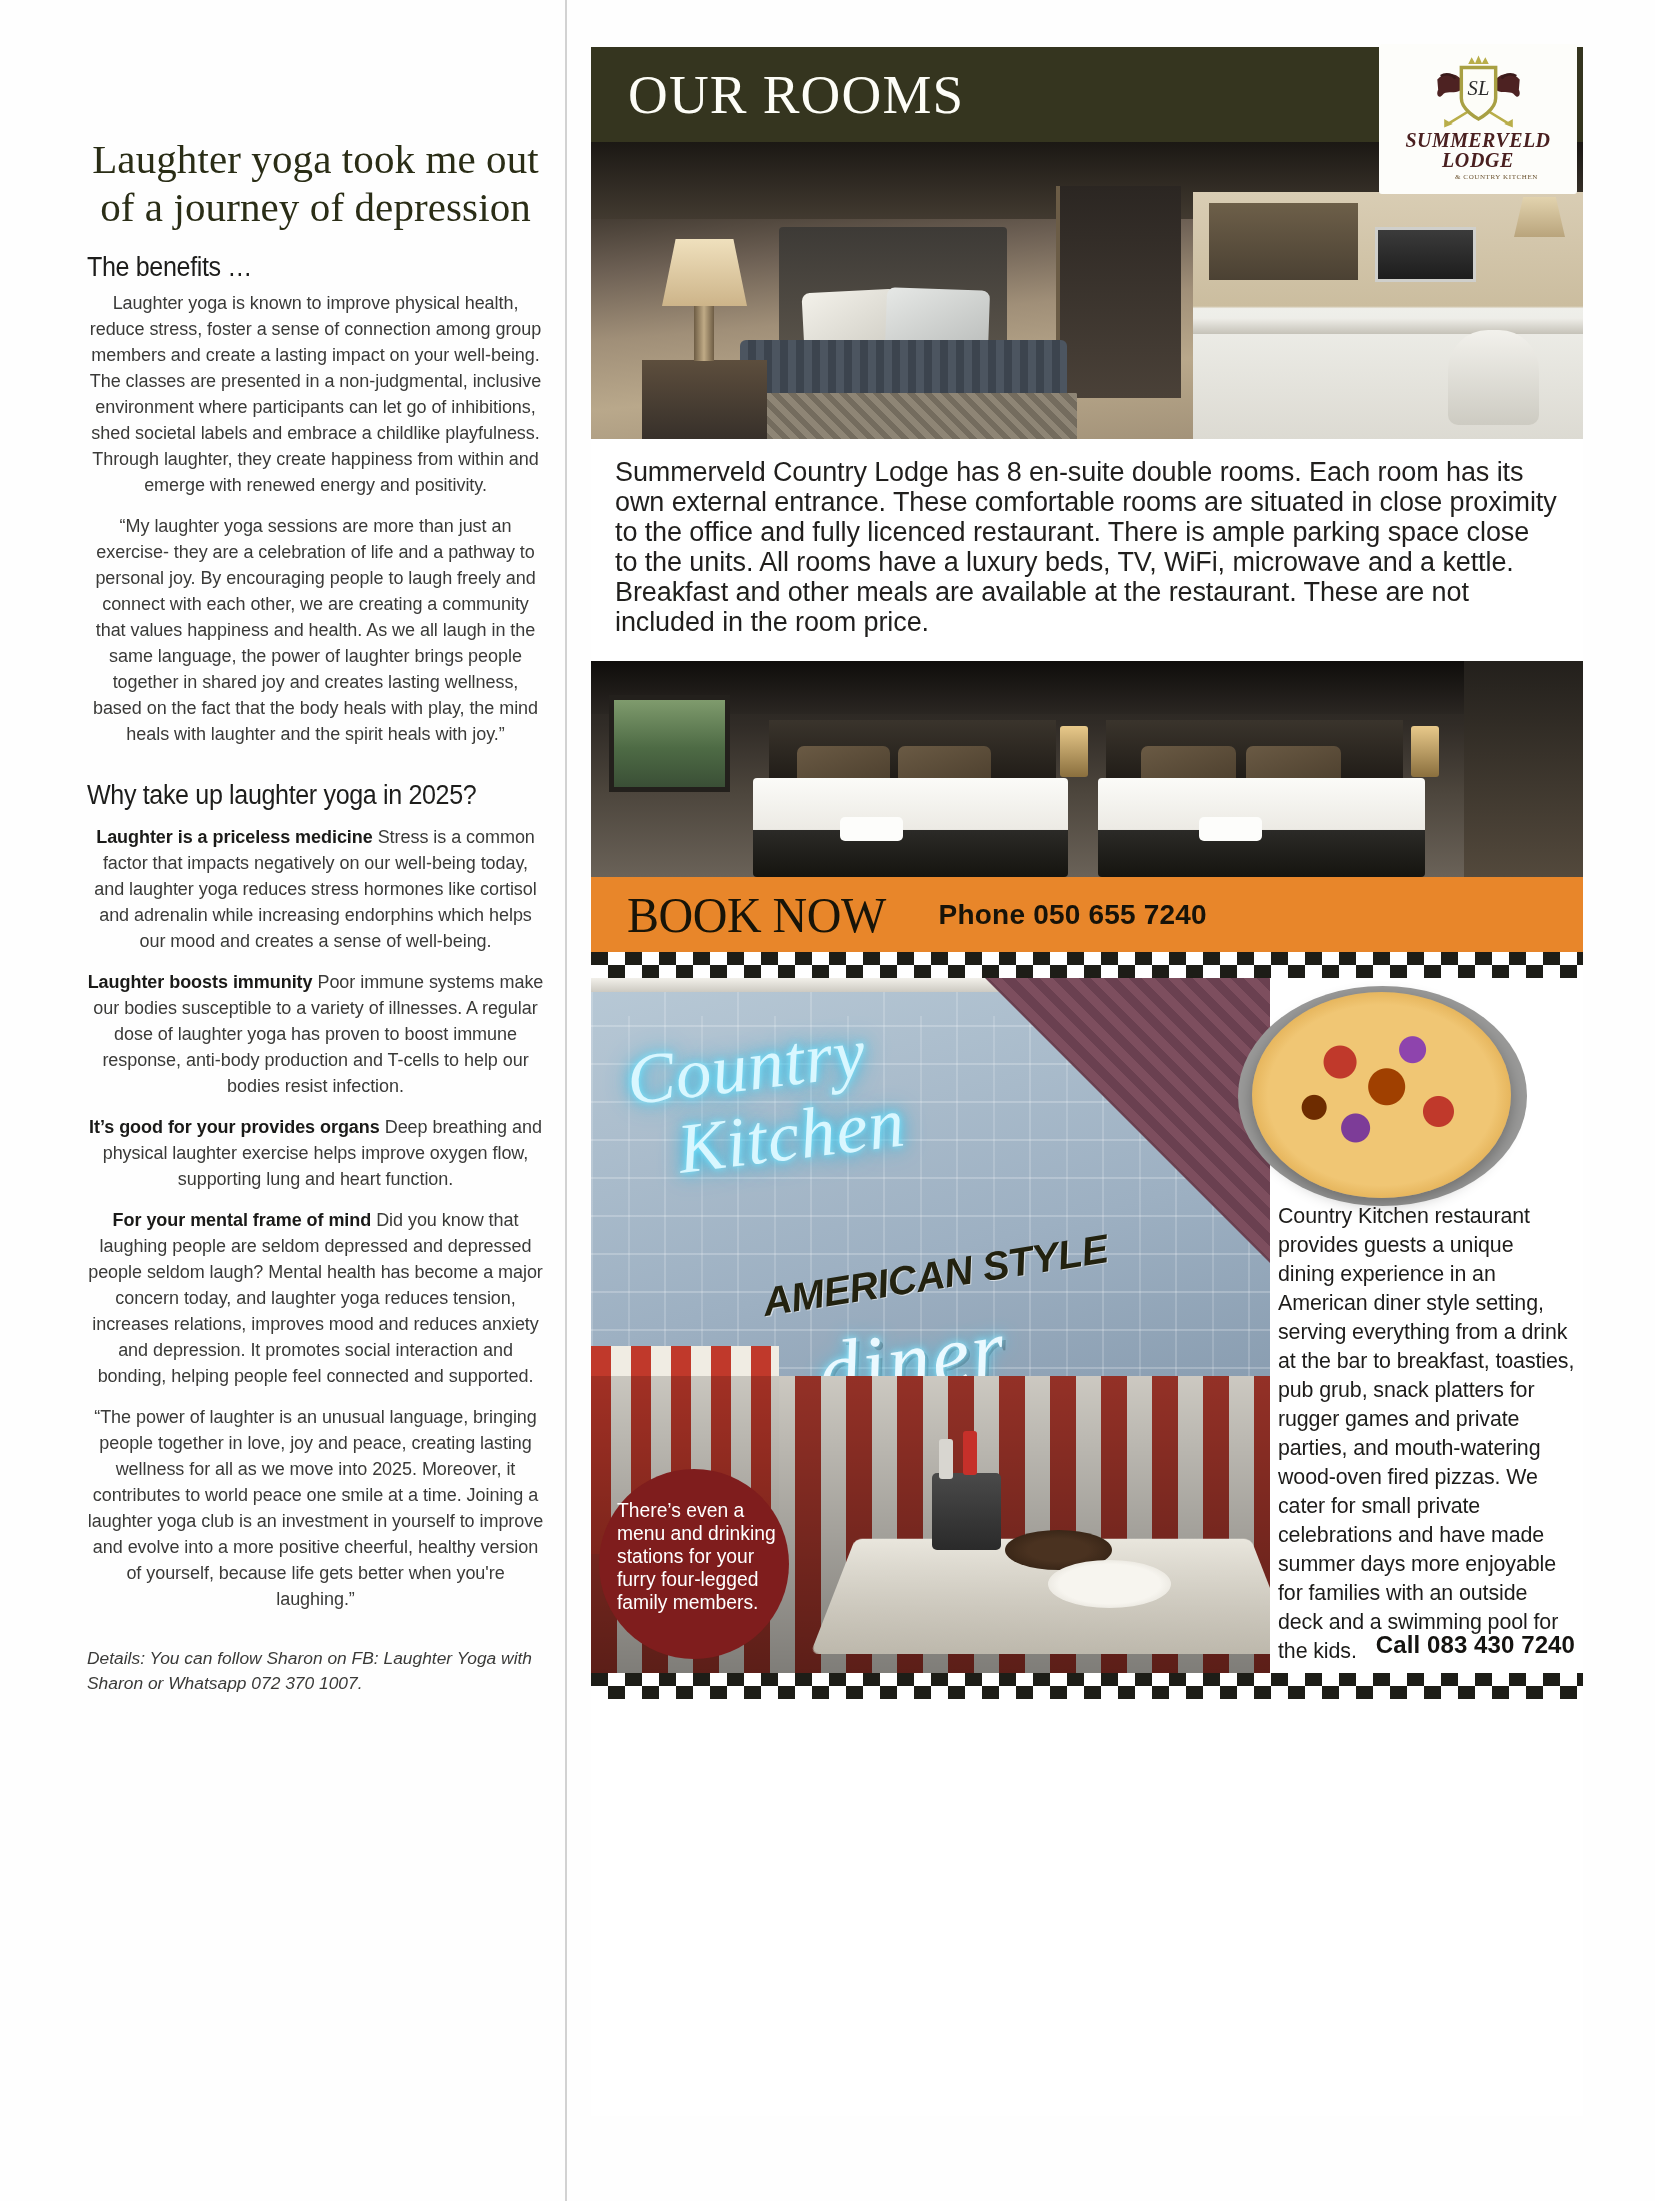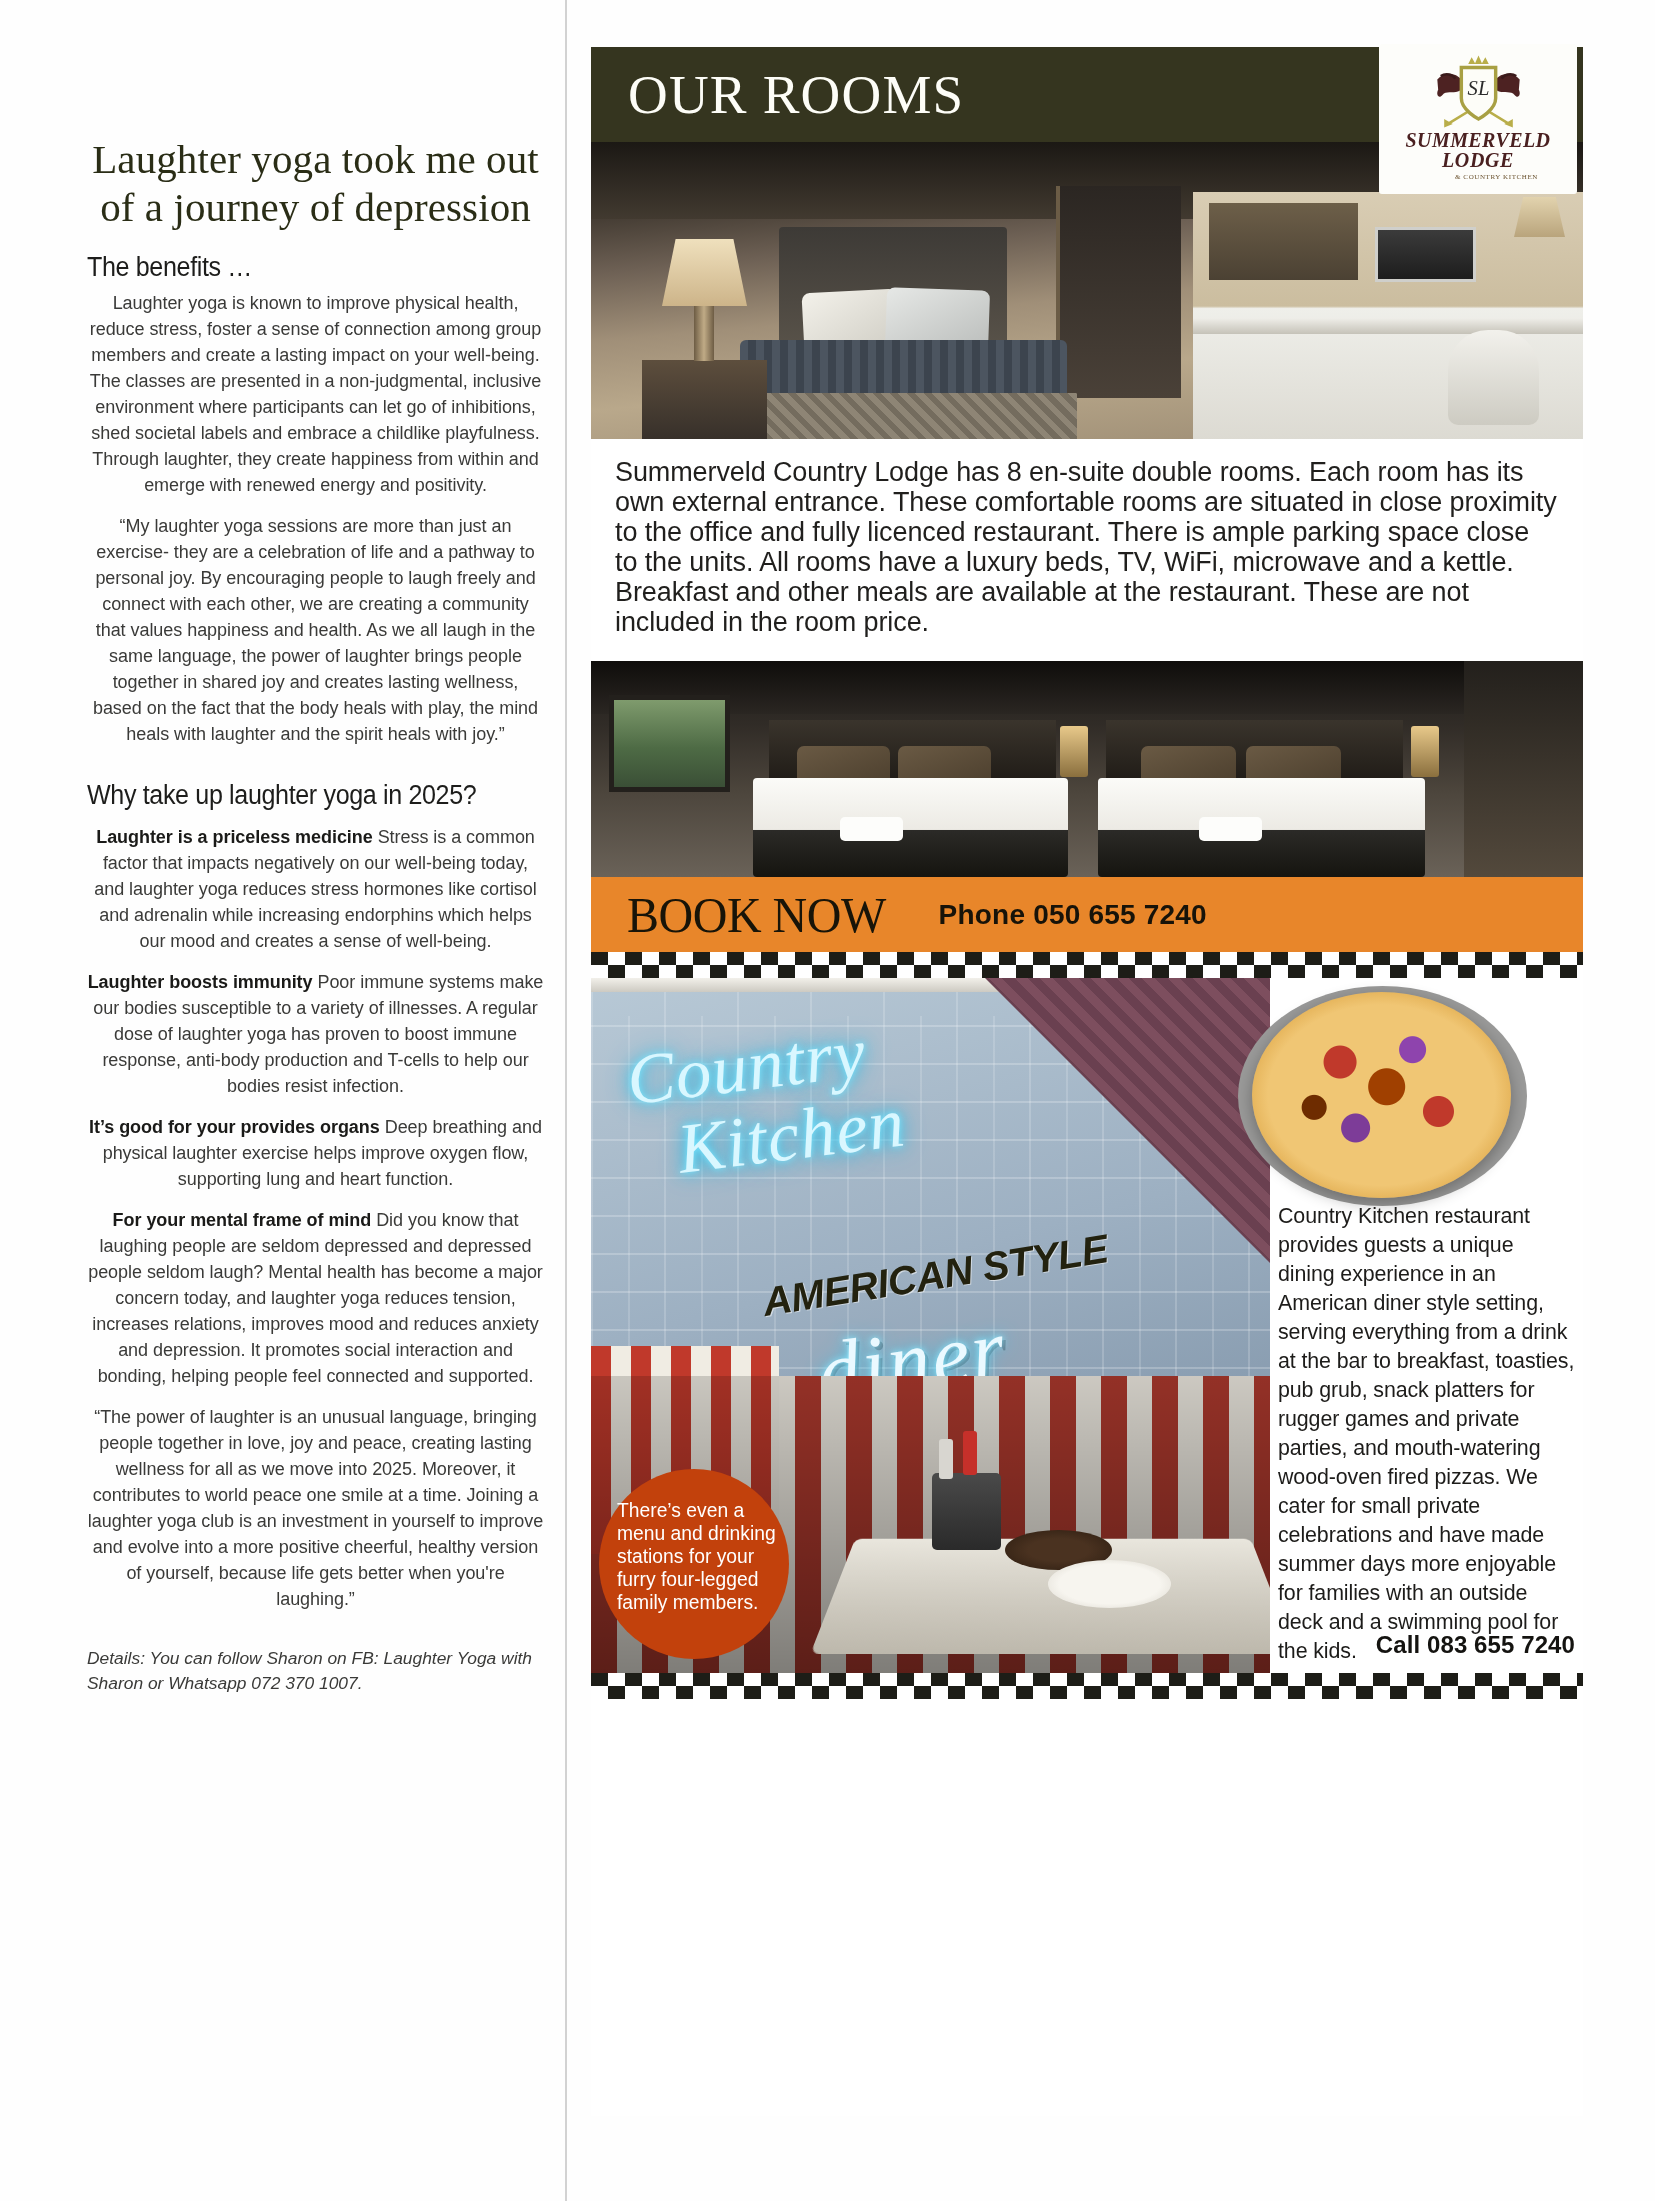--- a/index.html
+++ b/index.html
@@ -257,21 +257,21 @@
   .plate-a { position: absolute; left: 457px; bottom: 65px; width: 123px; height: 48px;
       background: radial-gradient(ellipse at center,#f7f5ef 58%,#d6d2c8 100%); border-radius: 50%; }
   .plate-b { position: absolute; left: 414px; bottom: 103px; width: 107px; height: 40px;
       background: radial-gradient(ellipse at center,#4a3220 40%,#2b1c10 100%); border-radius: 50%; }
   .bench-left { position: absolute; left: 0; bottom: 119px; width: 188px; height: 208px;
       background: repeating-linear-gradient(90deg,#c0392b 0 20px,#f0ece3 20px 40px); }
 
   .dog-circle {
     position: absolute; left: 8px; bottom: 14px;
     width: 190px; height: 190px; border-radius: 50%;
-    background: #c2410c;
+    background: #7f1d1d;
     color: #ffffff; padding: 30px 12px 0 18px;
     font-family: "Liberation Sans", sans-serif;
     font-size: 19.3px; line-height: 23px; font-weight: 400;
   }
 
   
   .diner-text {
     width: 313px; background: #ffffff; position: relative;
   }
   .pizza-wrap { position: absolute; left: -38px; top: 8px; width: 311px; height: 222px; }
@@ -450,20 +450,20 @@
 
         <div class="dog-circle">There’s even a menu and drinking stations for your furry four-legged family members.</div>
       </div>
 
       <div class="diner-text">
         <div class="pizza-wrap">
           <div class="pizza-pan"></div>
           <div class="pizza"></div>
         </div>
         <p class="ck-text">Country Kitchen restaurant provides guests a unique dining experience in an American diner style setting, serving everything from a drink at the bar to breakfast, toasties, pub grub, snack platters for rugger games and private parties, and mouth-watering wood-oven fired pizzas. We cater for small private celebrations and have made summer days more enjoyable for families with an outside deck and a swimming pool for the kids.</p>
-        <div class="ck-call">Call 083 655 7240</div>
+        <div class="ck-call">Call 083 430 7240</div>
       </div>
     </div>
 
     <div class="checker checker-bottom"></div>
   </div>
 </div>
 
 
 </body></html>

